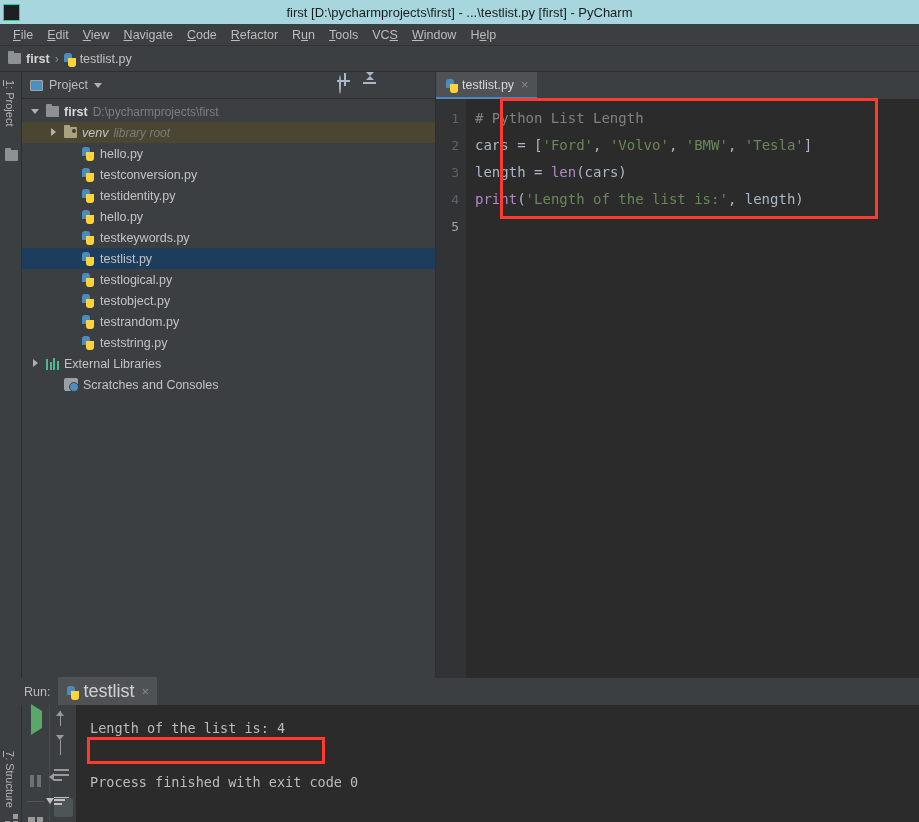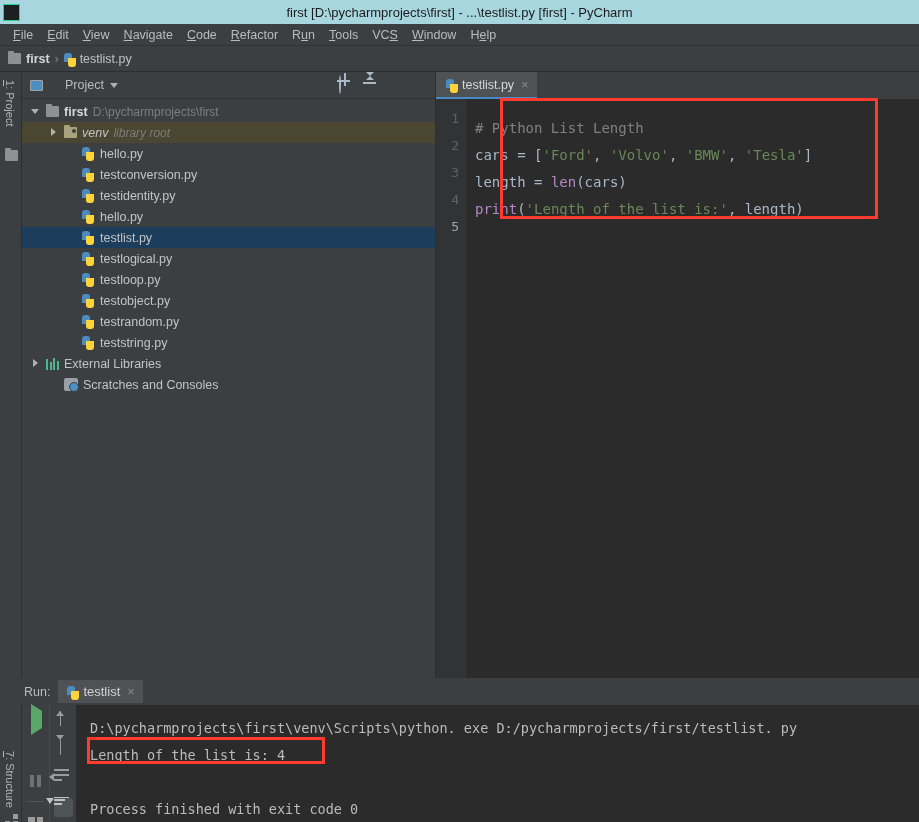--- a/index.html
+++ b/index.html
@@ -127,21 +127,21 @@
   }
   #project-header {
     height: 27px; display: flex; align-items: center;
     padding: 0 6px 0 8px; gap: 6px;
     border-bottom: 1px solid #2e2e2e;
   }
   .pw-ico {
     width: 13px; height: 11px; border: 1.5px solid #a3a3a3;
     background: #4a90c4; border-radius: 1px; flex: none;
   }
-  #project-header .ph-title { font-size: 12.5px; color: #bbbbbb; margin-left: 16px; }
+  #project-header .ph-title { font-size: 12.5px; color: #bbbbbb; }
   .caret-down {
     width: 0; height: 0; border-left: 4px solid transparent;
     border-right: 4px solid transparent; border-top: 5px solid #b0b0b0;
   }
   #project-header .spacer { flex: 1; }
   .hdr-btn { width: 18px; height: 18px; position: relative; cursor: default; }
 
   .locate-ico { width: 13px; height: 13px; border: 1.5px solid #a9b7c6; border-radius: 50%; position: relative; }
   .locate-ico::before, .locate-ico::after {
     content: ""; position: absolute; background: #a9b7c6;
@@ -224,21 +224,21 @@
   #gutter {
     width: 30px; background: #313335; flex: none;
     padding-top: 6px; text-align: right; padding-right: 7px;
   }
   .ln {
     font-family: "DejaVu Sans Mono", monospace;
     font-size: 13px; line-height: 27px; color: #606366;
   }
   .ln.cur { color: #a4a3a3; }
   #code {
-    flex: 1; padding-top: 16px; padding-left: 9px;
+    flex: 1; padding-top: 6px; padding-left: 9px;
     font-family: "DejaVu Sans Mono", monospace;
     font-size: 14px; line-height: 27px;
     position: relative;
   }
   .code-line { white-space: pre; }
   .t-comment { color: #808080; }
   .t-plain   { color: #a9b7c6; margin-top: 28px; }
   .t-str     { color: #6a8759; }
   .t-builtin { color: #b389c5; }
   .t-punct   { color: #a9b7c6; }
@@ -269,21 +269,21 @@
   }
   #run-tabbar {
     height: 27px; display: flex; align-items: center; flex: none;
     padding-left: 24px; gap: 0;
   }
   #run-label { font-size: 12.5px; color: #bbbbbb; margin-right: 8px; }
   #run-tab {
     display: flex; align-items: center; gap: 5px;
     padding: 4px 8px 4px 9px; background: #4e5254; cursor: default;
   }
-  #run-tab .rt-label { font-size: 13px; color: #d2d2d2; }
+  #run-tab .rt-label { font-size: 18px; color: #d2d2d2; }
 
   #run-body { flex: 1; display: flex; }
   #run-strip {
     width: 22px; background: #3c3f41; position: relative; flex: none;
     border-right: 1px solid #2e2e2e;
   }
   #strip-structure-label { bottom: 24px; left: 4px; }
   #strip-structure-label .mn { text-decoration: underline; }
   #strip-struct-ico { position: absolute; bottom: 6px; left: 5px; }
 
@@ -447,43 +447,43 @@
           <span class="tree-label">testidentity.py</span>
         </div>
         <div class="tree-row" style="padding-left: 44px;">
           <span class="tw"></span>
           <span class="py-ico">
             <i class="pg-b"></i>
             <i class="pg-y"></i>
           </span>
           <span class="tree-label">hello.py</span>
         </div>
+        <div class="tree-row" style="padding-left: 44px;">
+          <span class="tw"></span>
+          <span class="py-ico">
+            <i class="pg-b"></i>
+            <i class="pg-y"></i>
+          </span>
+          <span class="tree-label">testkeywords.py</span>
+        </div>
         <div class="tree-row sel" style="padding-left: 44px;">
           <span class="tw"></span>
           <span class="py-ico">
             <i class="pg-b"></i>
             <i class="pg-y"></i>
           </span>
           <span class="tree-label">testlist.py</span>
         </div>
         <div class="tree-row" style="padding-left: 44px;">
           <span class="tw"></span>
           <span class="py-ico">
             <i class="pg-b"></i>
             <i class="pg-y"></i>
           </span>
           <span class="tree-label">testlogical.py</span>
-        </div>
-        <div class="tree-row" style="padding-left: 44px;">
-          <span class="tw"></span>
-          <span class="py-ico">
-            <i class="pg-b"></i>
-            <i class="pg-y"></i>
-          </span>
-          <span class="tree-label">testloop.py</span>
         </div>
         <div class="tree-row" style="padding-left: 44px;">
           <span class="tw"></span>
           <span class="py-ico">
             <i class="pg-b"></i>
             <i class="pg-y"></i>
           </span>
           <span class="tree-label">testobject.py</span>
         </div>
         <div class="tree-row" style="padding-left: 44px;">
@@ -593,21 +593,20 @@
     </div>
 
     <div id="run-toolbar2">
       <span class="tb-btn"><span class="arrow-ico up"><s></s><i></i></span></span>
       <span class="tb-btn"><span class="arrow-ico dn"><s></s><i></i></span></span>
       <span class="tb-btn"><span class="wrap-ico"><s class="l1"></s><s class="l2"></s><s class="l3"></s><i></i></span></span>
       <span class="tb-btn active"><span class="scrollend-ico"><s class="a"></s><s class="b"></s><s class="c"></s><i></i></span></span>
     </div>
 
     <div id="console">
-        <div class="con-line">D:\pycharmprojects\first\venv\Scripts\python. exe D:/pycharmprojects/first/testlist. py</div>
         <div class="con-line">Length of the list is: 4</div>
         <div class="con-line gap">&nbsp;</div>
         <div class="con-line">Process finished with exit code 0</div>
       </div>
   </div>
 </div>
 
 <div class="redbox" id="redbox-code"></div>
 <div class="redbox" id="redbox-output"></div>
 

